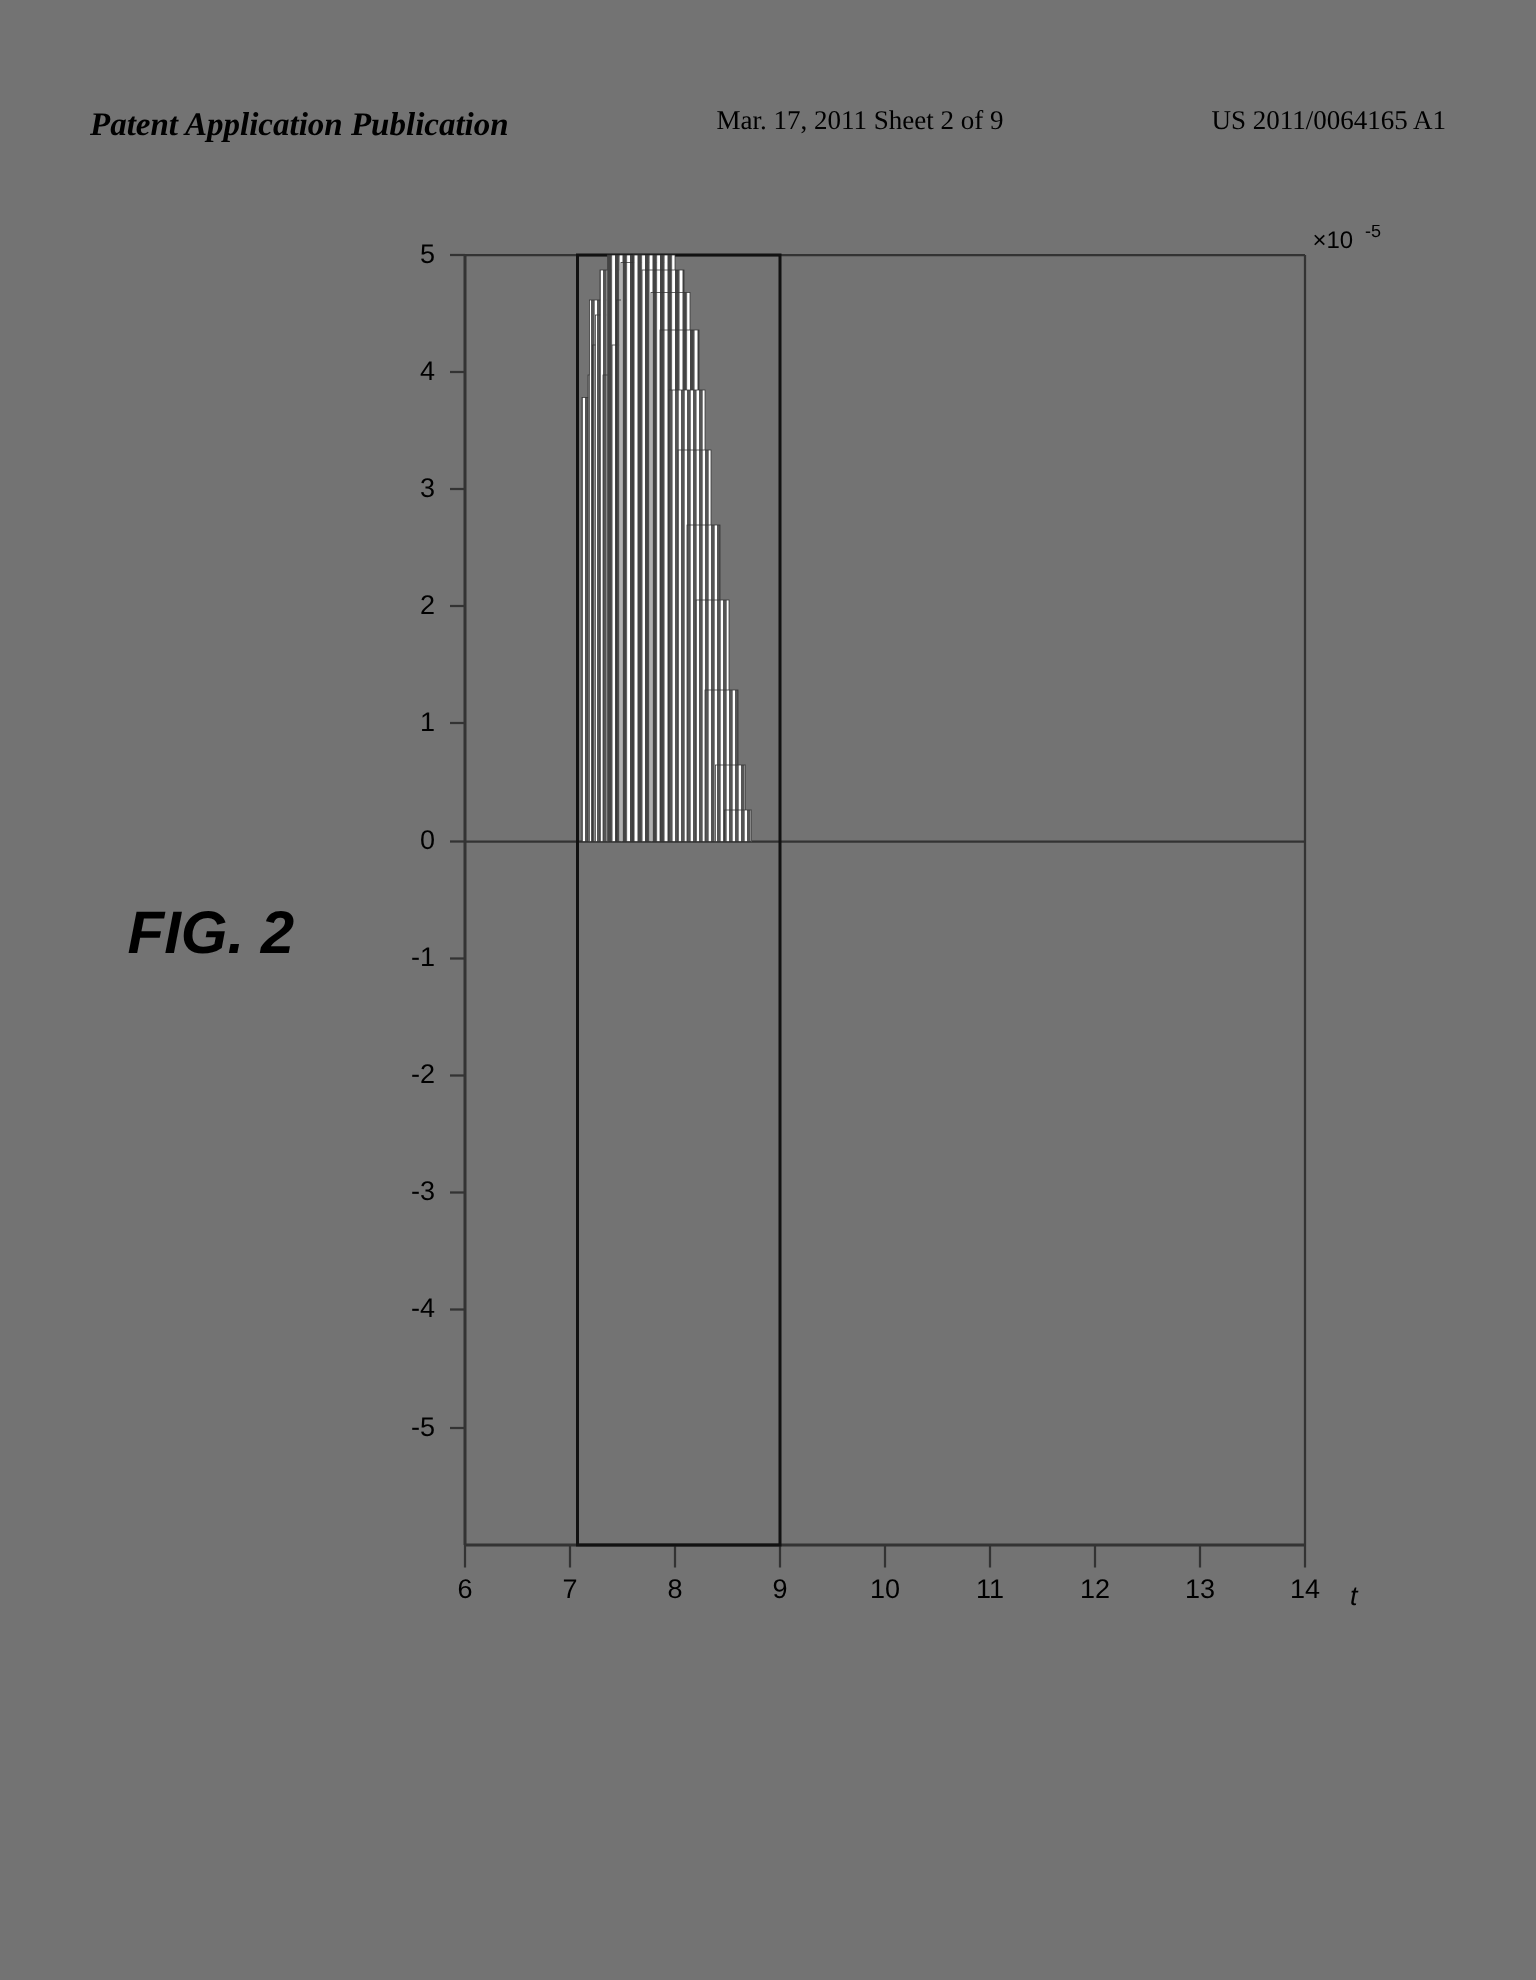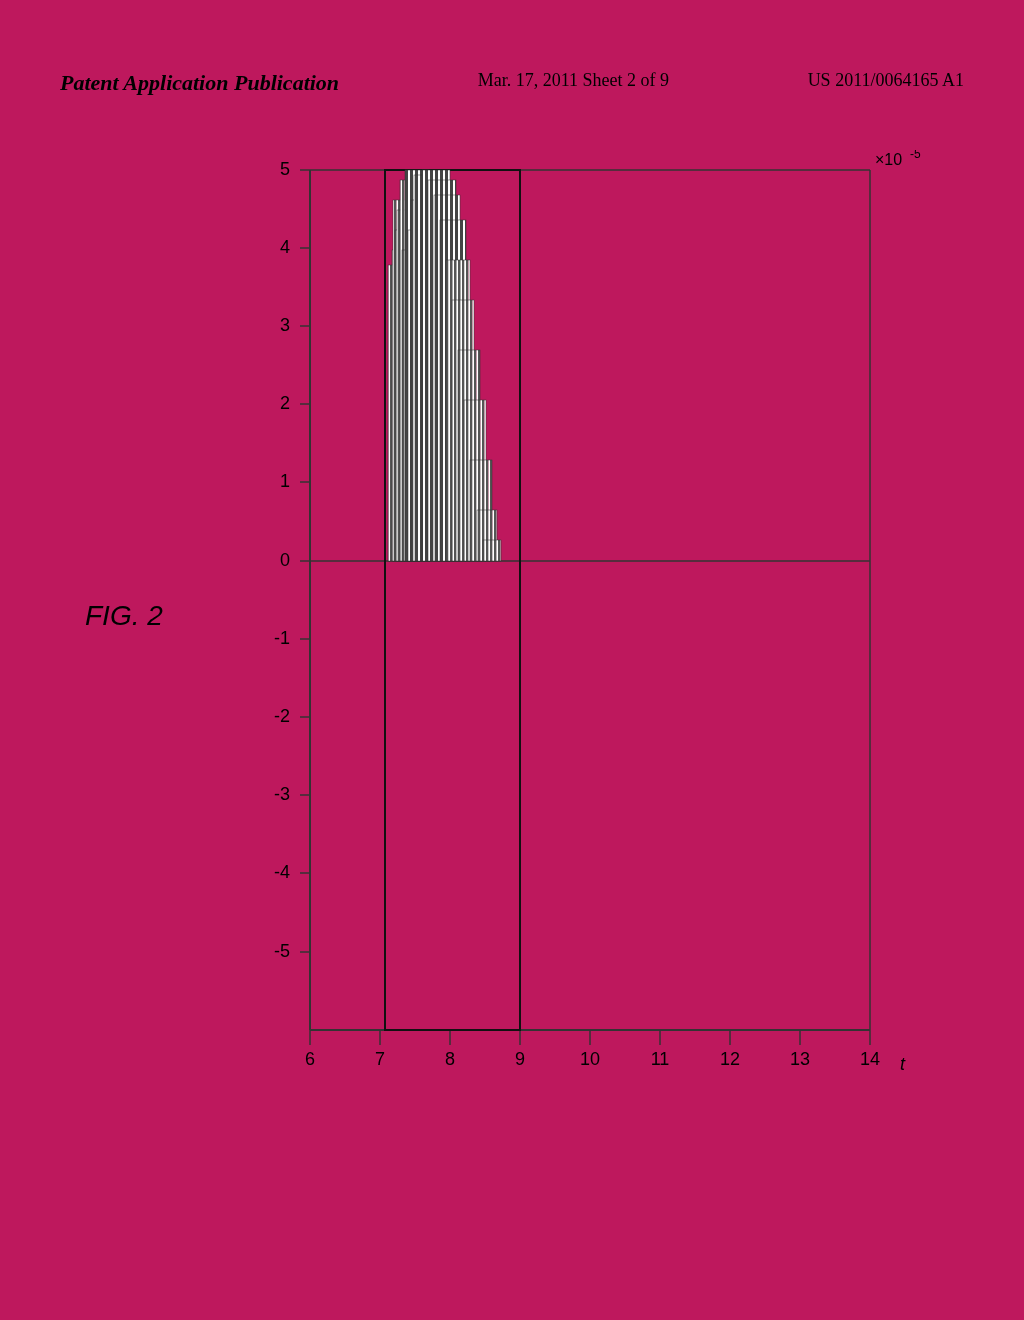--- a/index.html
+++ b/index.html
@@ -7,21 +7,21 @@
       width: 1024px;
       height: 1320px;
       background: #ffffff;
       font-family: 'Times New Roman', Times, serif;
       overflow: hidden;
     }
     .page {
       width: 1024px;
       height: 1320px;
       position: relative;
-      background: #be185d;
+      background: #737373;
     }
     .header {
       position: absolute;
       top: 70px;
       left: 0;
       right: 0;
       display: flex;
       justify-content: space-between;
       align-items: flex-start;
       padding: 0 60px;
@@ -35,23 +35,23 @@
       font-size: 18px;
     }
     .header-right {
       font-size: 18px;
       text-align: left;
     }
     .fig-label {
       position: absolute;
       left: 85px;
       top: 600px;
-      font-size: 28px;
+      font-size: 40px;
       font-style: italic;
-      font-weight: normal;
+      font-weight: bold;
       font-family: Arial, sans-serif;
     }
   </style>
 </head>
 <body>
 
 <div class="page">
 
   <div class="header">
     <div class="header-left">Patent Application Publication</div>

